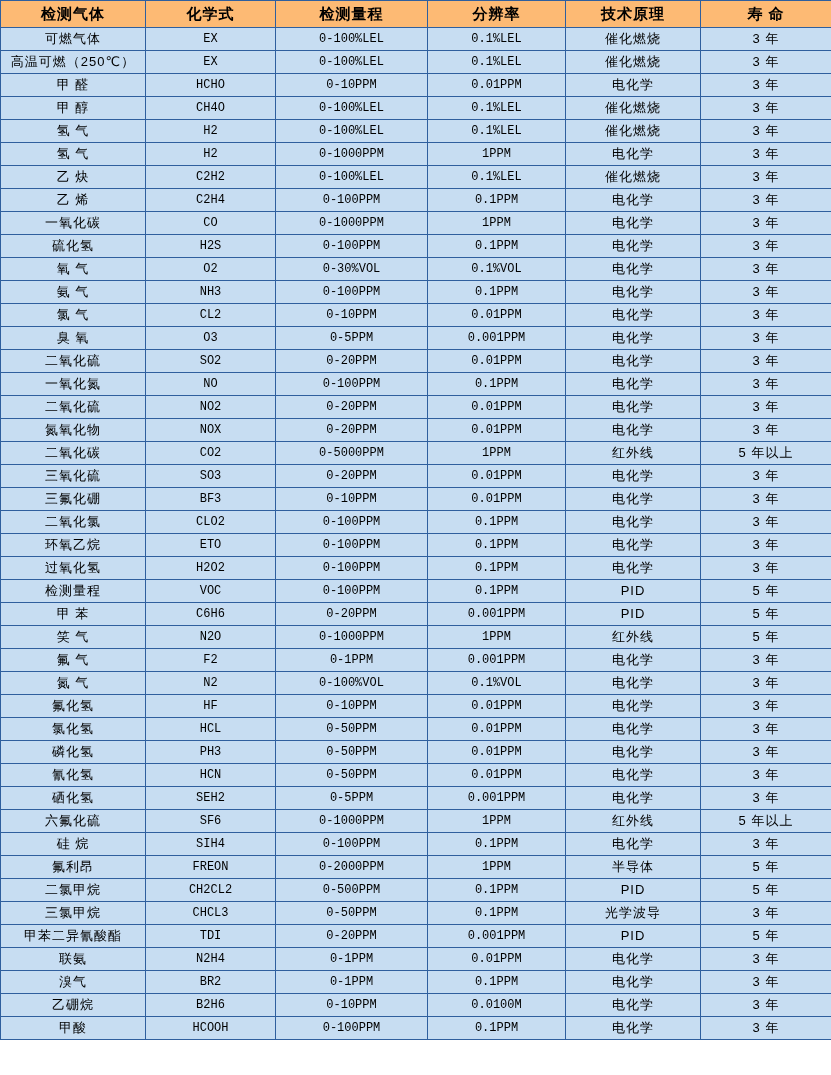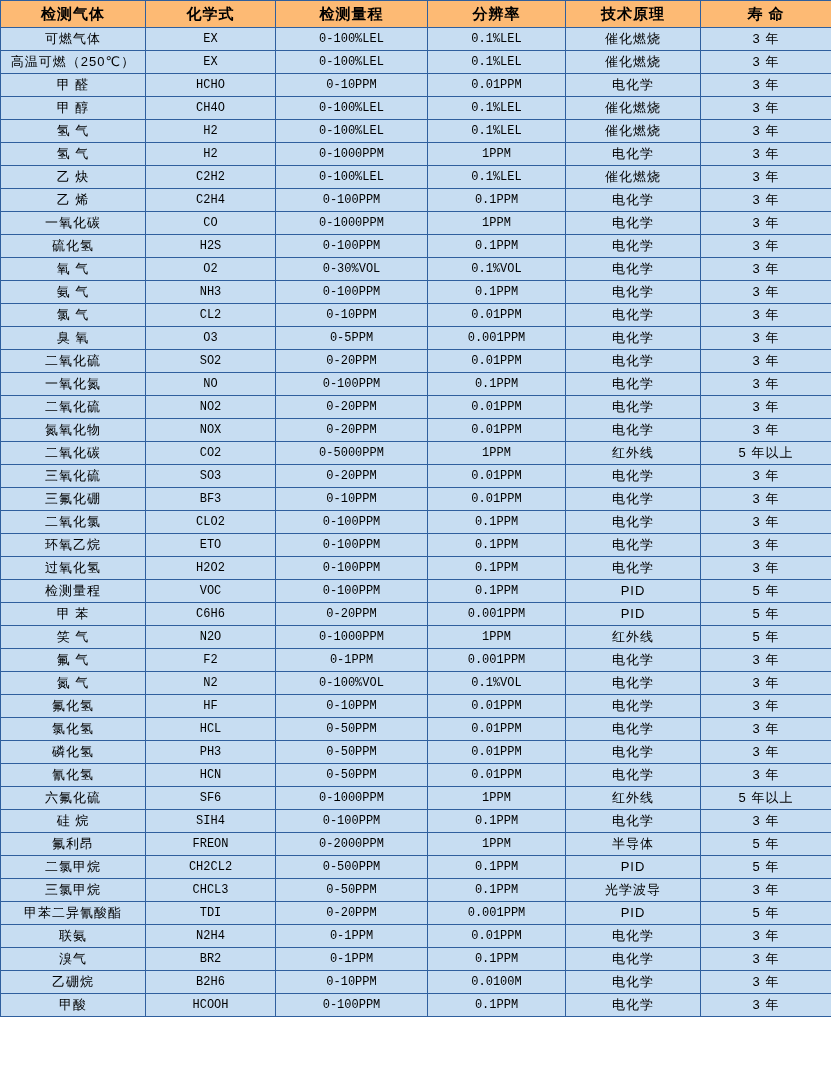--- a/index.html
+++ b/index.html
@@ -340,20 +340,28 @@
       </tr>
       <tr>
         <td class="col-name">氰化氢</td>
         <td class="col-formula">HCN</td>
         <td class="col-range">0-50PPM</td>
         <td class="col-res">0.01PPM</td>
         <td class="col-principle">电化学</td>
         <td class="col-life">3 年</td>
       </tr>
       <tr>
+        <td class="col-name">硒化氢</td>
+        <td class="col-formula">SEH2</td>
+        <td class="col-range">0-5PPM</td>
+        <td class="col-res">0.001PPM</td>
+        <td class="col-principle">电化学</td>
+        <td class="col-life">3 年</td>
+      </tr>
+      <tr>
         <td class="col-name">六氟化硫</td>
         <td class="col-formula">SF6</td>
         <td class="col-range">0-1000PPM</td>
         <td class="col-res">1PPM</td>
         <td class="col-principle">红外线</td>
         <td class="col-life">5 年以上</td>
       </tr>
       <tr>
         <td class="col-name">硅 烷</td>
         <td class="col-formula">SIH4</td>

